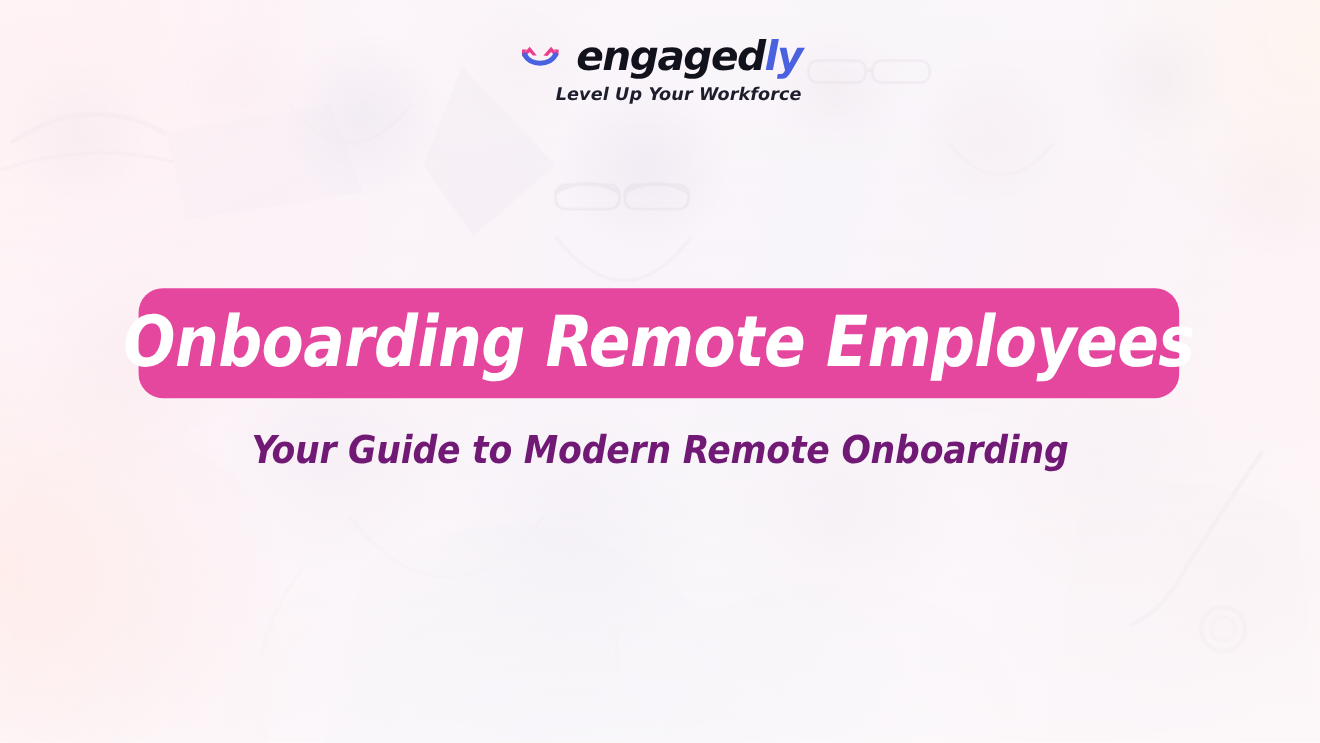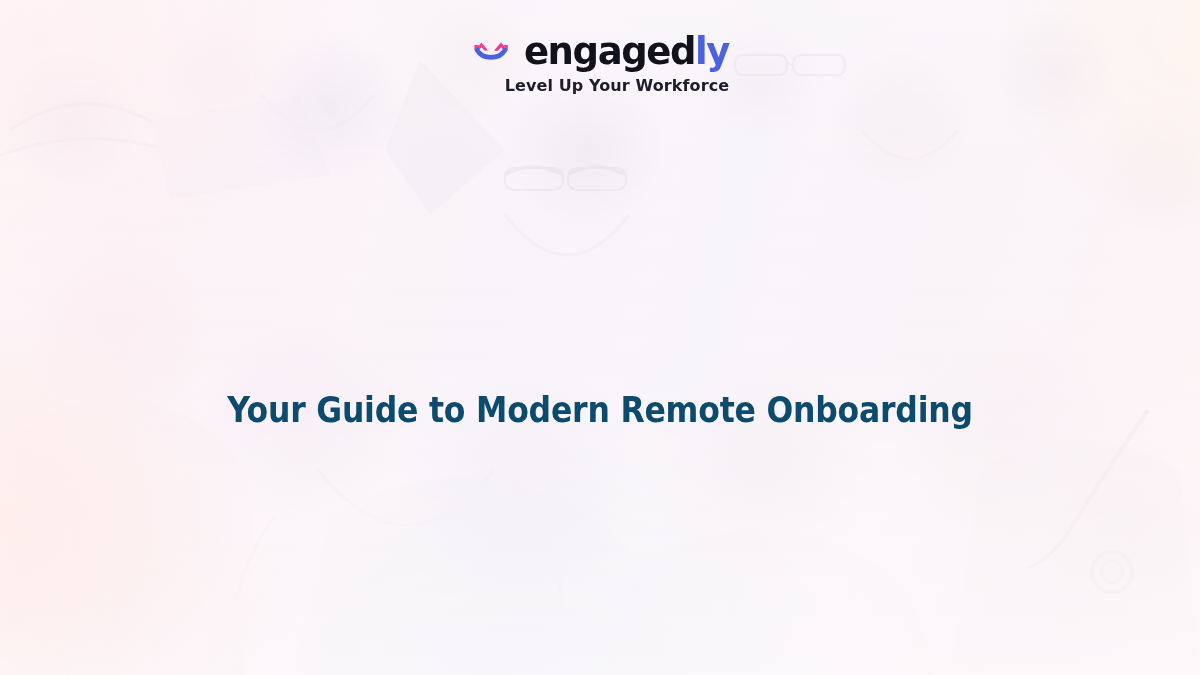--- a/index.html
+++ b/index.html
@@ -11,20 +11,21 @@
   body {
     font-family: "Liberation Sans", sans-serif;
   }
 
   .slide {
     position: relative;
     width: 1200px;
     height: 675px;
     overflow: hidden;
     background: #fdf2f6;
+    font-style: italic;
   }
 
   
   .bg-layer {
     position: absolute;
     inset: 0;
     pointer-events: none;
   }
 
   
@@ -166,21 +167,21 @@
     position: absolute;
     left: 0;
     right: 0;
     top: 389px;
     text-align: center;
   }
   .subtitle-text {
     font-family: "DejaVu Sans Condensed", "Liberation Sans Narrow", "Liberation Sans", sans-serif;
     font-size: 35px;
     font-weight: bold;
-    color: #0c4a6e;
+    color: #701a75;
     letter-spacing: -0.2px;
     line-height: 1.25;
     white-space: nowrap;
   }
 </style>
 </head>
 <body>
 
 <div class="slide">
 
@@ -242,19 +243,22 @@
             <path d="M36.8 13.3 L36.8 8.0 L32.3 8.0 L34.3 10.4 L34.3 13.3 Z" fill="#ec3e8e"></path>
 
             <path d="M6 13 a15.5 13 0 0 0 28 0" fill="none" stroke="#4a62e0" stroke-width="4.6" stroke-linecap="round"></path>
           </svg>
         </span>
         <span class="logo-word"><span class="wm-dark">engaged</span><span class="wm-blue">ly</span></span>
       </div>
       <div class="logo-tagline">Level Up Your Workforce</div>
     </div>
 
+    <div class="title-banner">
+      <span class="title-text">Onboarding Remote Employees</span>
+    </div>
 
     <div class="subtitle">
       <span class="subtitle-text">Your Guide to Modern Remote Onboarding</span>
     </div>
 
   </div>
 </div>
 
 </body></html>

